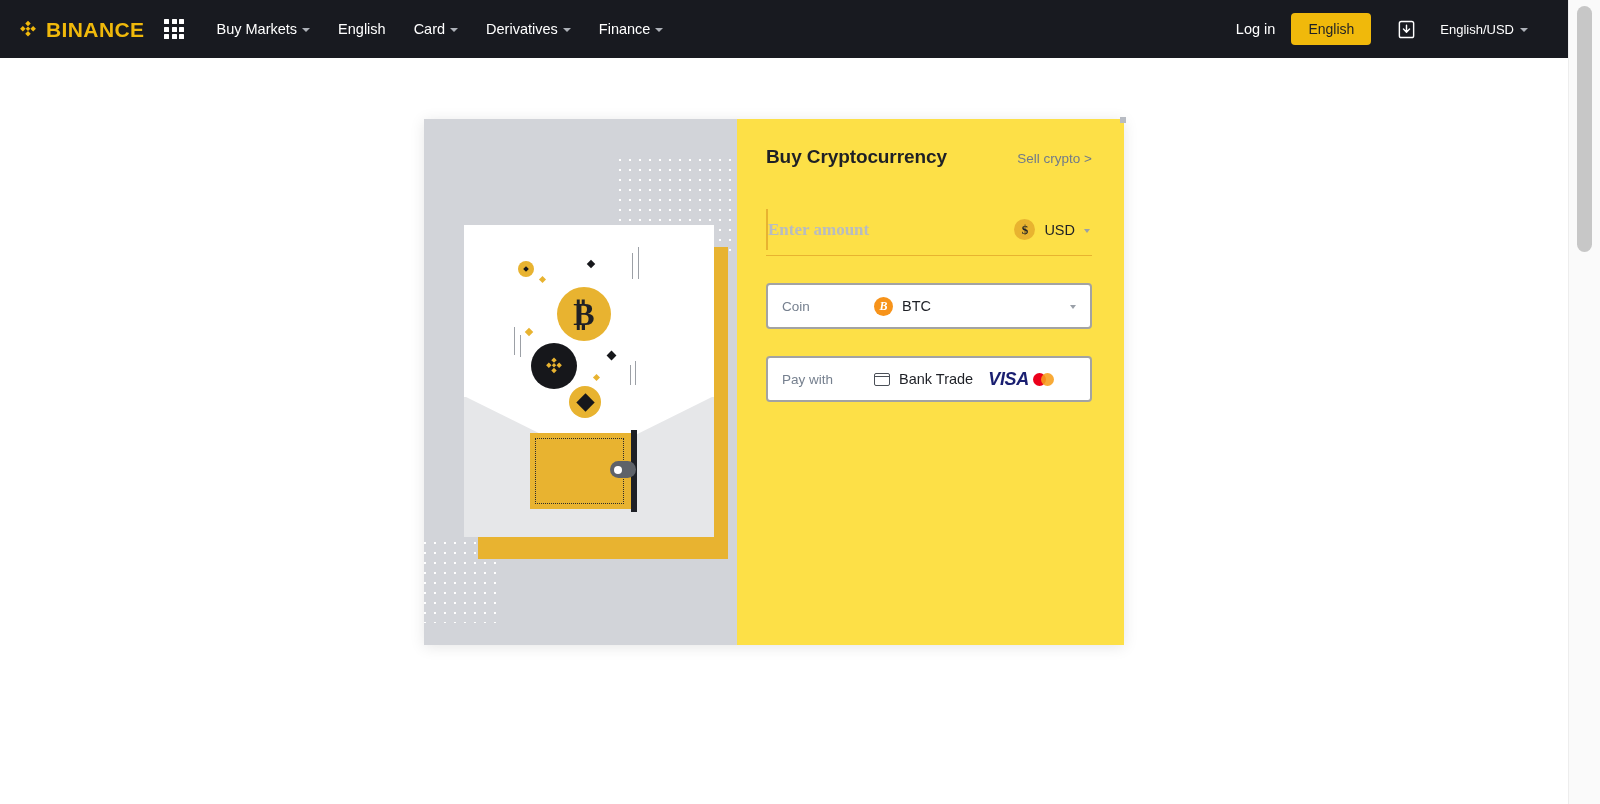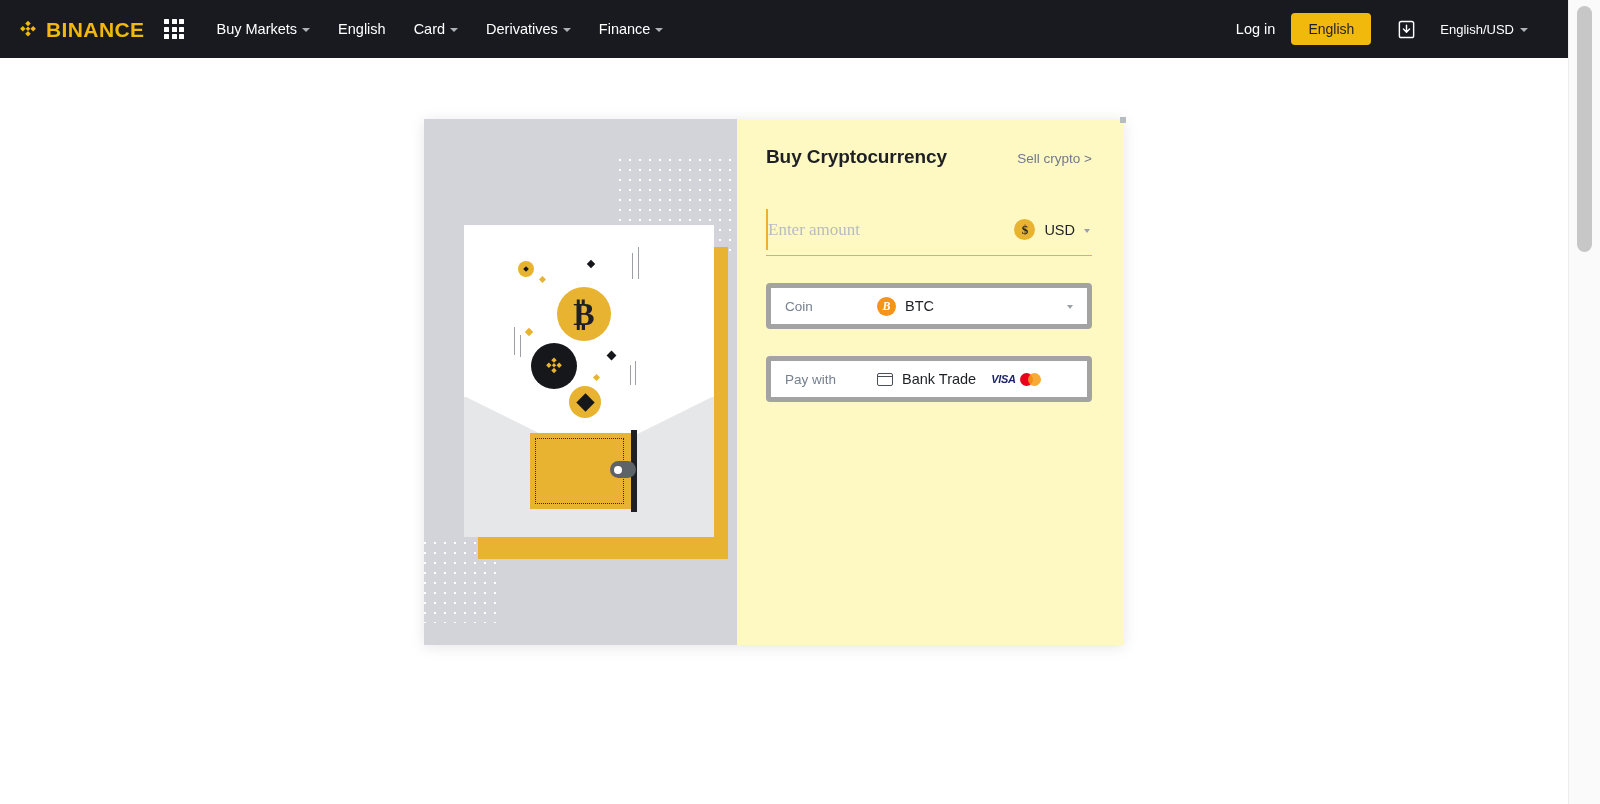--- a/index.html
+++ b/index.html
@@ -323,21 +323,21 @@
     width: 1.4px;
     background: #9ca0a6;
     z-index: 3;
   }
 
   
   .form-panel {
     position: relative;
     flex: 1;
     padding: 27px 32px 0 29px;
-    background: #fef9c3;
+    background: #fde047;
   }
 
   .form-head {
     display: flex;
     align-items: baseline;
     justify-content: space-between;
     margin-bottom: 36px;
   }
   .form-title {
     font-size: 19px;
@@ -369,20 +369,21 @@
   .amount-input {
     border: none;
     outline: none;
     background: transparent;
     font-size: 17px;
     font-family: "Liberation Serif", serif;
     color: #1e2026;
     flex: 1;
     height: 100%;
     padding-left: 2px;
+    font-weight: bold;
   }
   .amount-input::placeholder {
     color: #b7bbc2;
     font-family: "Liberation Serif", serif;
     font-size: 17px;
   }
 
   .cur-select {
     display: flex;
     align-items: center;
@@ -405,21 +406,21 @@
   .cur-label {
     font-size: 14.5px;
     color: #1e2026;
     font-weight: 500;
   }
 
   
   .sel-box {
     margin-top: 27px;
     height: 46px;
-    border: 5px solid #a3a3a3;
+    border: 2px solid #a3a3a3;
     border-radius: 4px;
     display: flex;
     align-items: center;
     padding: 0 14px 0 14px;
     cursor: pointer;
     background: #ffffff;
   }
   .sel-label {
     font-size: 13.5px;
     color: #76808f;
@@ -461,21 +462,21 @@
     content: "";
     position: absolute;
     left: 0; top: 2.4px;
     width: 100%; height: 1.4px;
     background: #4a4f57;
   }
 
   .pay-logos { display: flex; align-items: center; gap: 4px; margin-left: 6px; }
   .visa-logo {
     color: #1a1f71;
-    font-size: 11px;
+    font-size: 18px;
     font-weight: bold;
     font-style: italic;
     letter-spacing: -0.3px;
     font-family: "Liberation Sans", sans-serif;
   }
   .mc-logo { position: relative; width: 21px; height: 13px; }
   .mc-logo i {
     position: absolute;
     top: 0;
     width: 13px; height: 13px;

